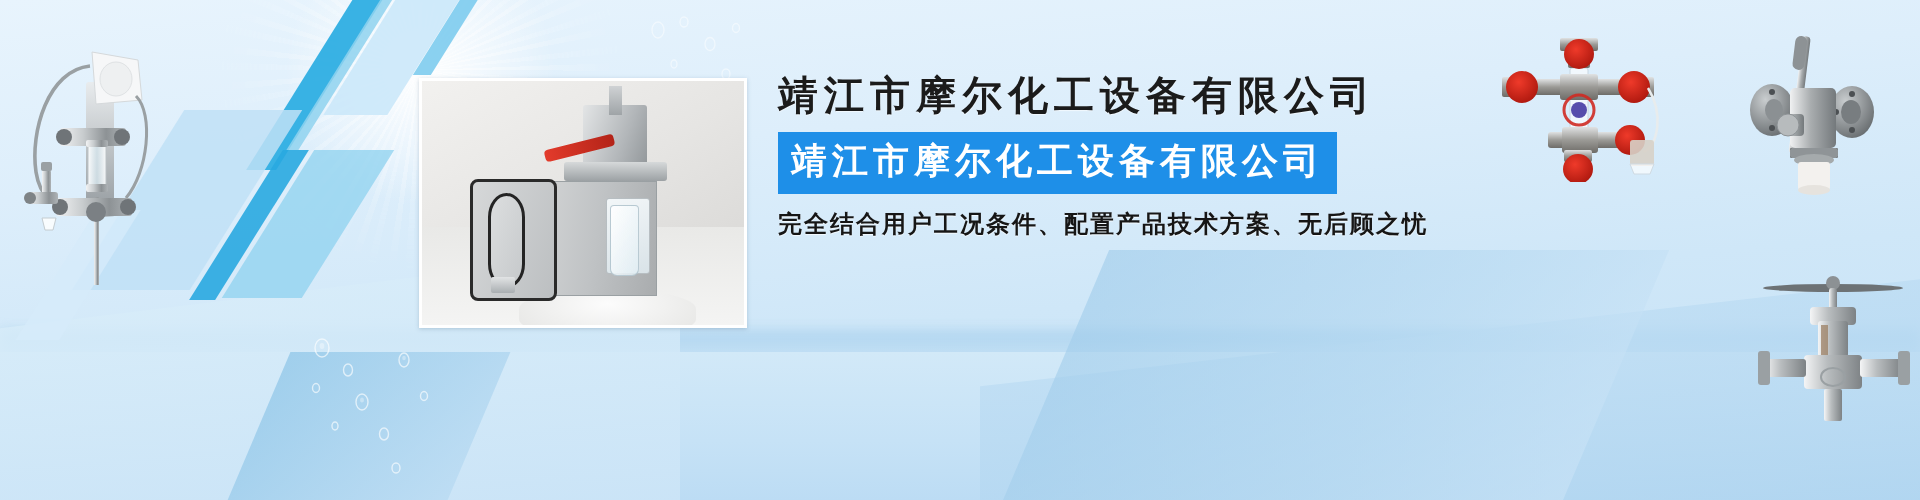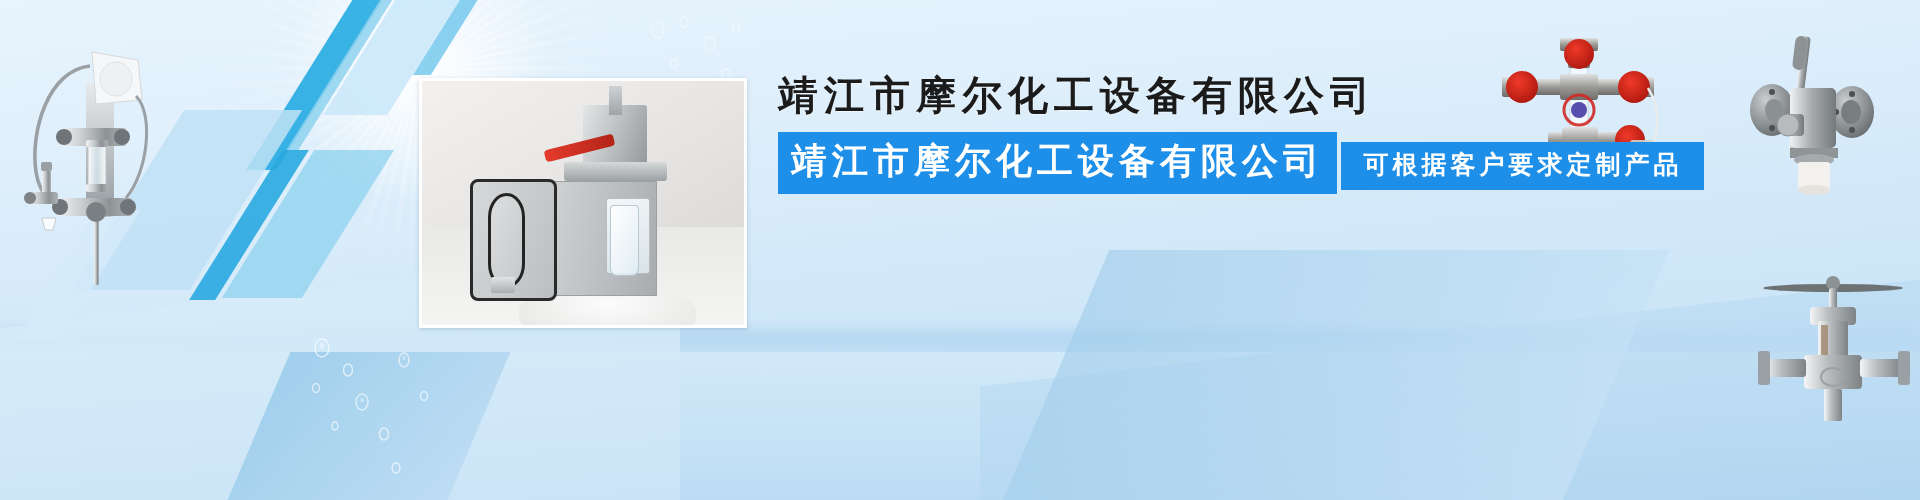--- a/index.html
+++ b/index.html
@@ -422,19 +422,19 @@
 
     <rect x="76" y="134" width="18" height="32" rx="2" fill="url(#bst)"></rect>
   </svg>
 
   <div class="text-col">
 
     <div class="company">靖江市摩尔化工设备有限公司</div>
 
     <div class="hl-bar headline">靖江市摩尔化工设备有限公司</div>
 
-
-    <div class="hl-bar cta">可根据客户要求定制产品</div>
+    <div class="subline">完全结合用户工况条件、配置产品技术方案、无后顾之忧</div>
+
 
   </div>
 
 
 </div>
 
 </body></html>

